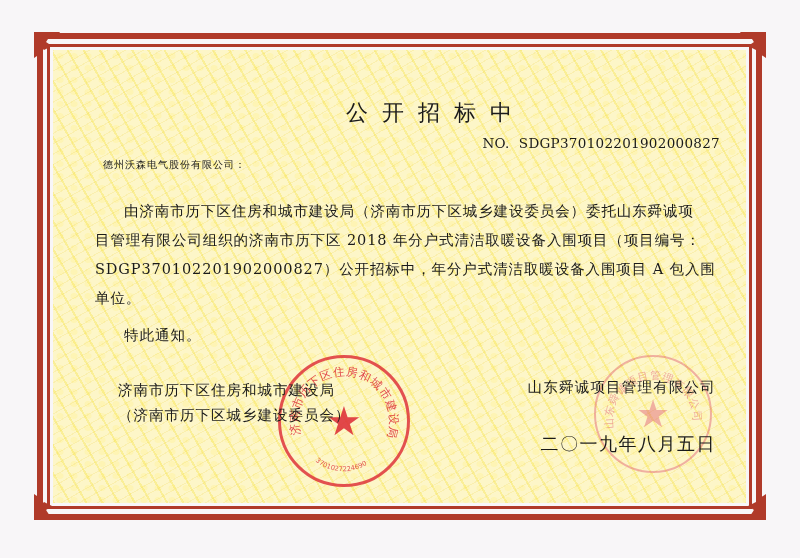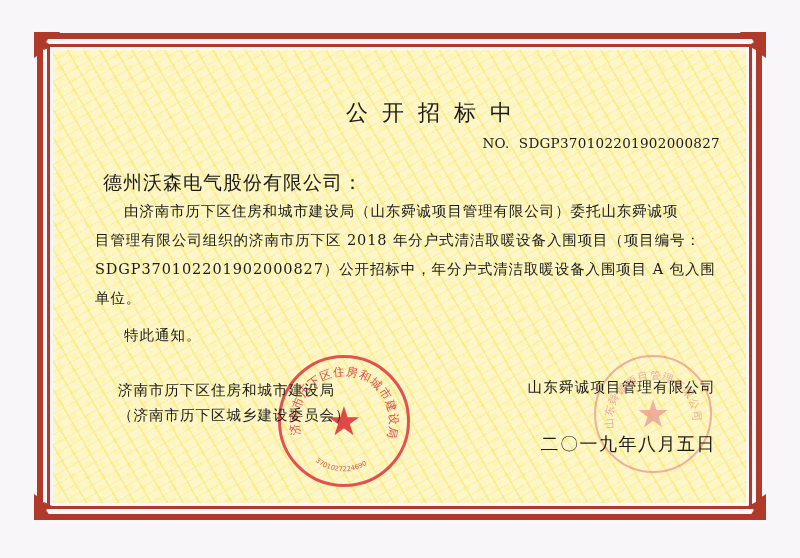--- a/index.html
+++ b/index.html
@@ -18,21 +18,21 @@
          background-size:auto, auto, 14px 12px; }
   .corner { position:absolute; width:56px; height:56px; }
   .corner svg { width:56px; height:56px; display:block; }
   .c-tl { left:30px; top:28px; }
   .c-tr { right:30px; top:28px; transform:scaleX(-1); }
   .c-bl { left:30px; bottom:34px; transform:scaleY(-1); }
   .c-br { right:30px; bottom:34px; transform:scale(-1,-1); }
 
   .title { position:absolute; left:346px; top:98px; font-size:22px; letter-spacing:14px; }
   .docno { position:absolute; right:80px; top:135px; font-size:13.5px; letter-spacing:0.3px; }
-  .addressee { position:absolute; left:95px; top:170px; font-size:19px; letter-spacing:1px;padding-left:8px; }
+  .addressee { position:absolute; left:95px; top:158px; font-size:10px; letter-spacing:1px;padding-left:8px; }
   .body-text { position:absolute; left:95px; top:197px; width:630px; font-size:14.5px;
          line-height:29px; letter-spacing:0.9px; }
   .body-text p { margin:0; }
   .indent { padding-left:29px; }
   .notice { position:absolute; left:124px; top:326px; font-size:14.5px; letter-spacing:1px; }
   .issuer-left { position:absolute; left:118px; top:378px; font-size:14.5px; line-height:25px; letter-spacing:1px; }
   .issuer-right { position:absolute; right:84px; top:378px; font-size:14.5px; letter-spacing:1.2px; text-align:right; }
   .date { position:absolute; right:84px; top:432px; font-size:18px; letter-spacing:1.5px; }
 
   .seal { position:absolute; border-radius:50%; box-sizing:border-box; }
@@ -74,21 +74,21 @@
 
 <div class="title">公开招标中</div>
 <div class="docno">
   <span>NO.</span>&nbsp;
   <span>SDGP370102201902000827</span>
 </div>
 
 <div class="addressee">德州沃森电气股份有限公司：</div>
 
 <div class="body-text">
-  <p class="indent">由济南市历下区住房和城市建设局（山东舜诚项目管理有限公司）委托山东舜诚项</p>
+  <p class="indent">由济南市历下区住房和城市建设局（济南市历下区城乡建设委员会）委托山东舜诚项</p>
   <p>目管理有限公司组织的济南市历下区 2018 年分户式清洁取暖设备入围项目（项目编号：</p>
   <p>SDGP370102201902000827）公开招标中，年分户式清洁取暖设备入围项目 A 包入围单位。</p>
 </div>
 
 <div class="notice">特此通知。</div>
 
 <div class="seal seal-left">
   <div class="arc">
     <svg viewBox="0 0 132 132">
       <defs>

